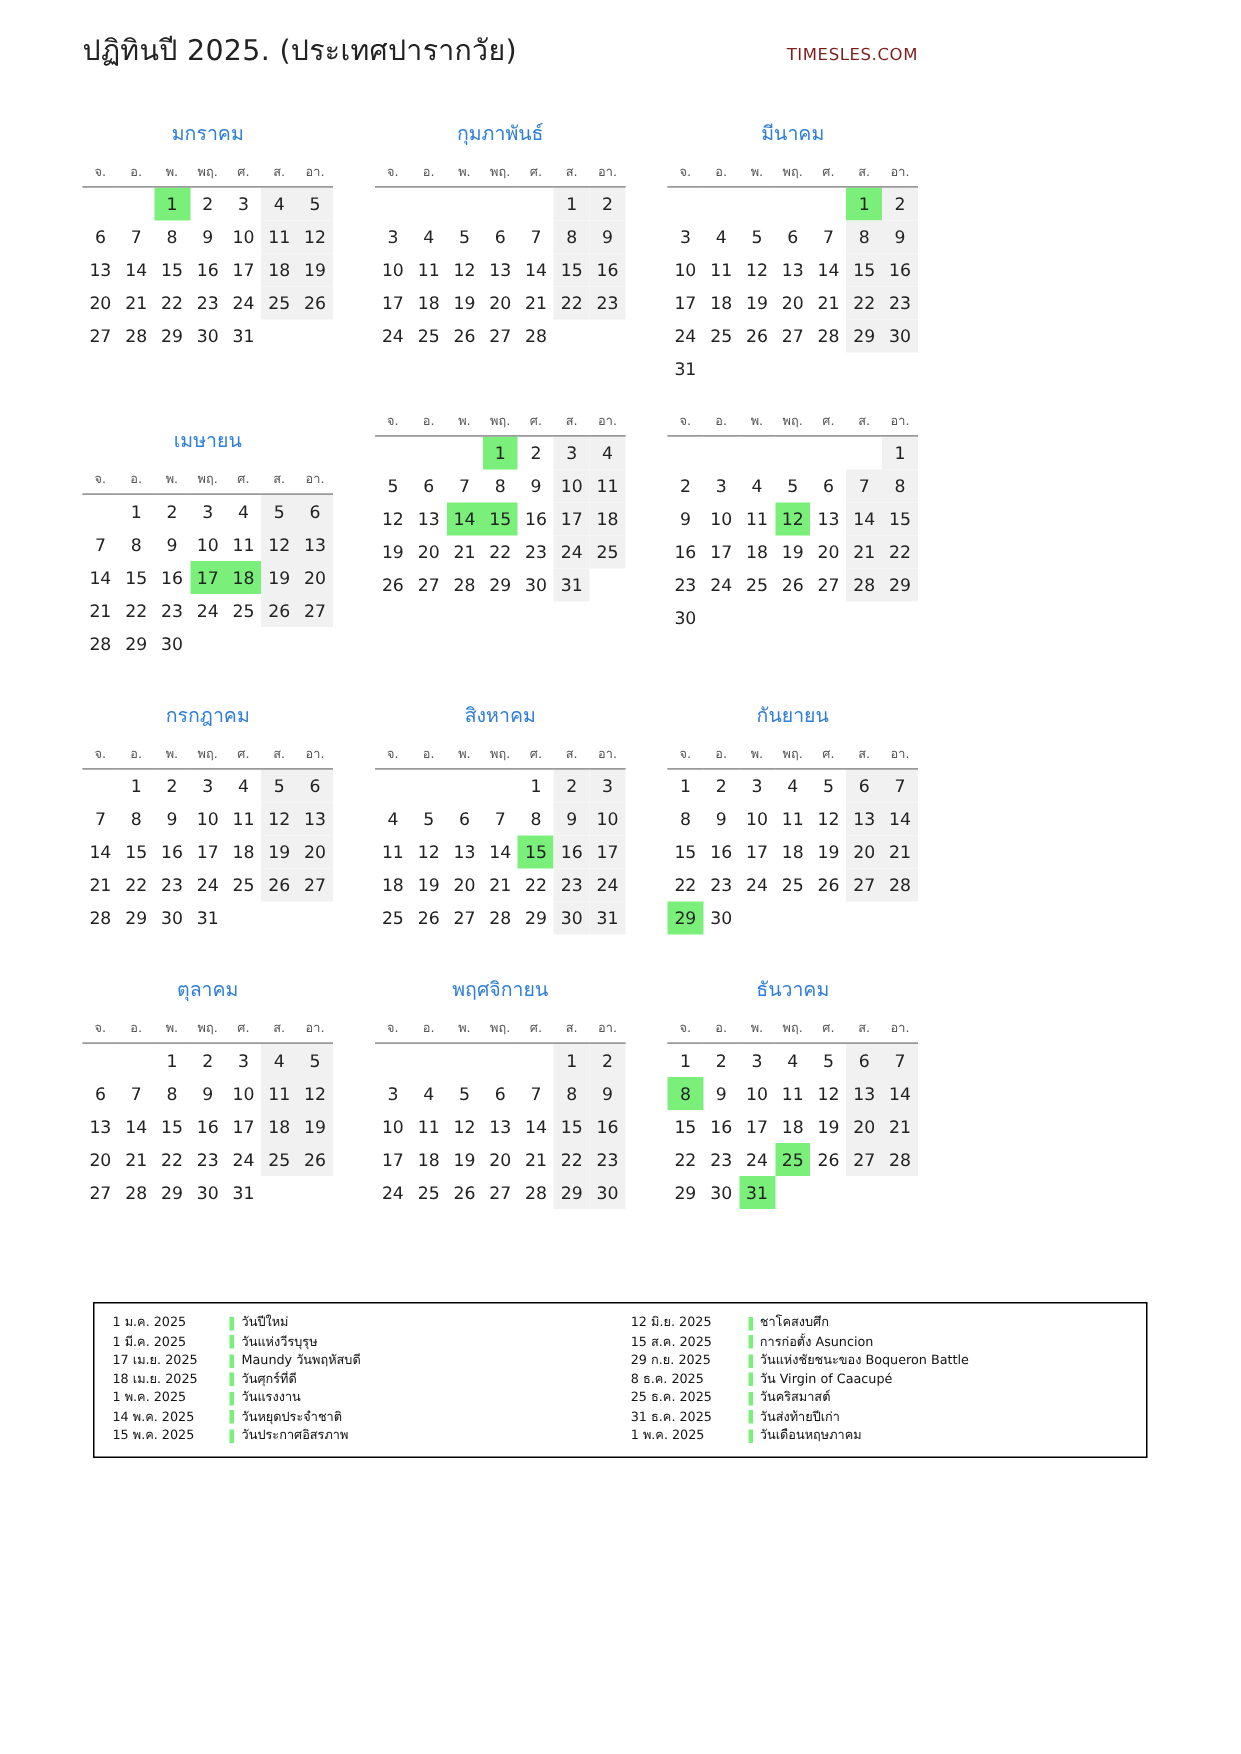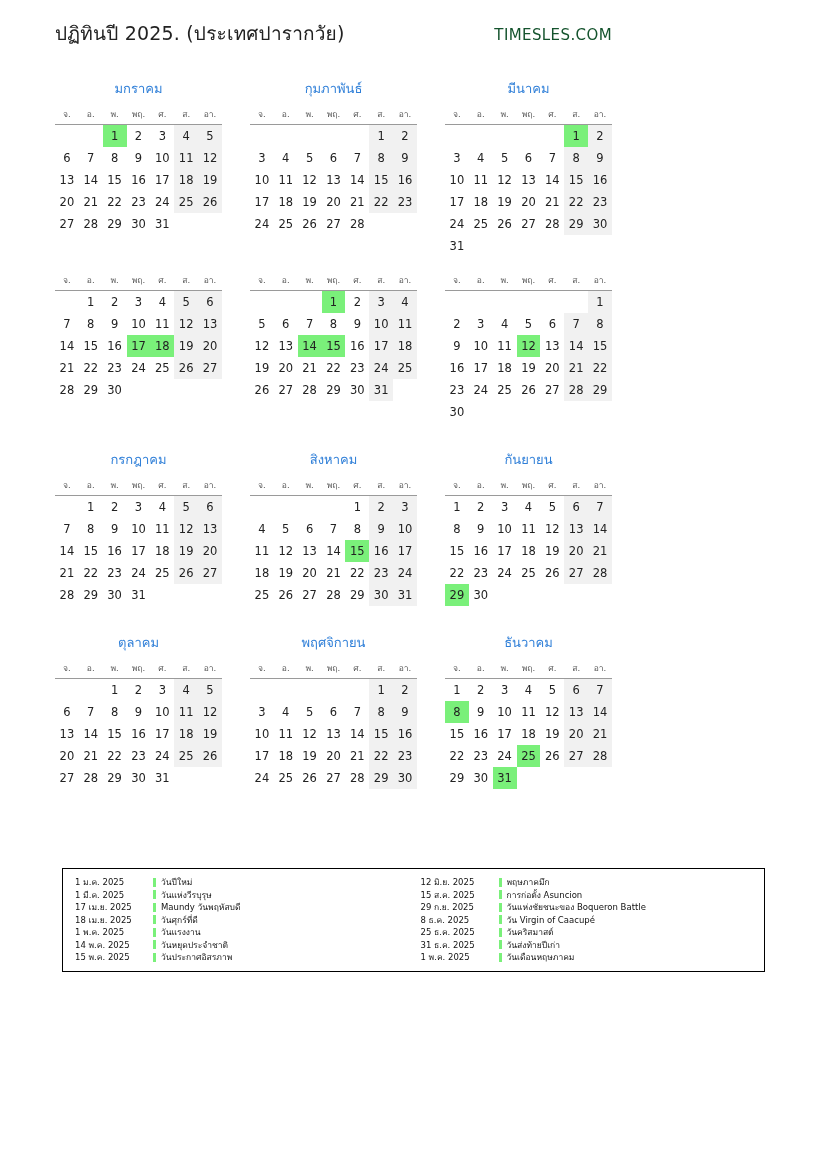--- a/index.html
+++ b/index.html
@@ -27,22 +27,22 @@
     justify-content: space-between;
     margin-bottom: 18px;
   }
   .title {
     font-size: 19px;
     color: #222222;
     font-family: "DejaVu Sans", sans-serif;
     letter-spacing: 0.2px;
   }
   .brand {
-    font-size: 15px;
-    color: #14532d;
+    font-size: 11px;
+    color: #7f1d1d;
     letter-spacing: 0.4px;
   }
   .grid {
     display: grid;
     grid-template-columns: repeat(3, 1fr);
     column-gap: 28px;
     row-gap: 0px;
   }
   .month {
     margin-bottom: 14px;
@@ -558,20 +558,21 @@
                 <span class="cellbox"></span>
               </td>
               <td class="empty">
                 <span class="cellbox"></span>
               </td>
             </tr>
           </tbody>
         </table>
       </div>
       <div class="month">
+        <div class="month-name">เมษายน</div>
         <table class="cal">
           <thead>
             <tr>
               <th>จ.</th>
               <th>อ.</th>
               <th>พ.</th>
               <th>พฤ.</th>
               <th>ศ.</th>
               <th>ส.</th>
               <th>อา.</th>
@@ -1819,21 +1820,21 @@
           <div class="legend-row">
             <span class="legend-date">15 พ.ค. 2025</span>
             <span class="legend-bar"></span>
             <span class="legend-text">วันประกาศอิสรภาพ</span>
           </div>
         </div>
       <div id="legend-right">
           <div class="legend-row">
             <span class="legend-date">12 มิ.ย. 2025</span>
             <span class="legend-bar"></span>
-            <span class="legend-text">พฤษภาคมึก</span>
+            <span class="legend-text">ชาโคสงบศึก</span>
           </div>
           <div class="legend-row">
             <span class="legend-date">15 ส.ค. 2025</span>
             <span class="legend-bar"></span>
             <span class="legend-text">การก่อตั้ง Asuncion</span>
           </div>
           <div class="legend-row">
             <span class="legend-date">29 ก.ย. 2025</span>
             <span class="legend-bar"></span>
             <span class="legend-text">วันแห่งชัยชนะของ Boqueron Battle</span>

